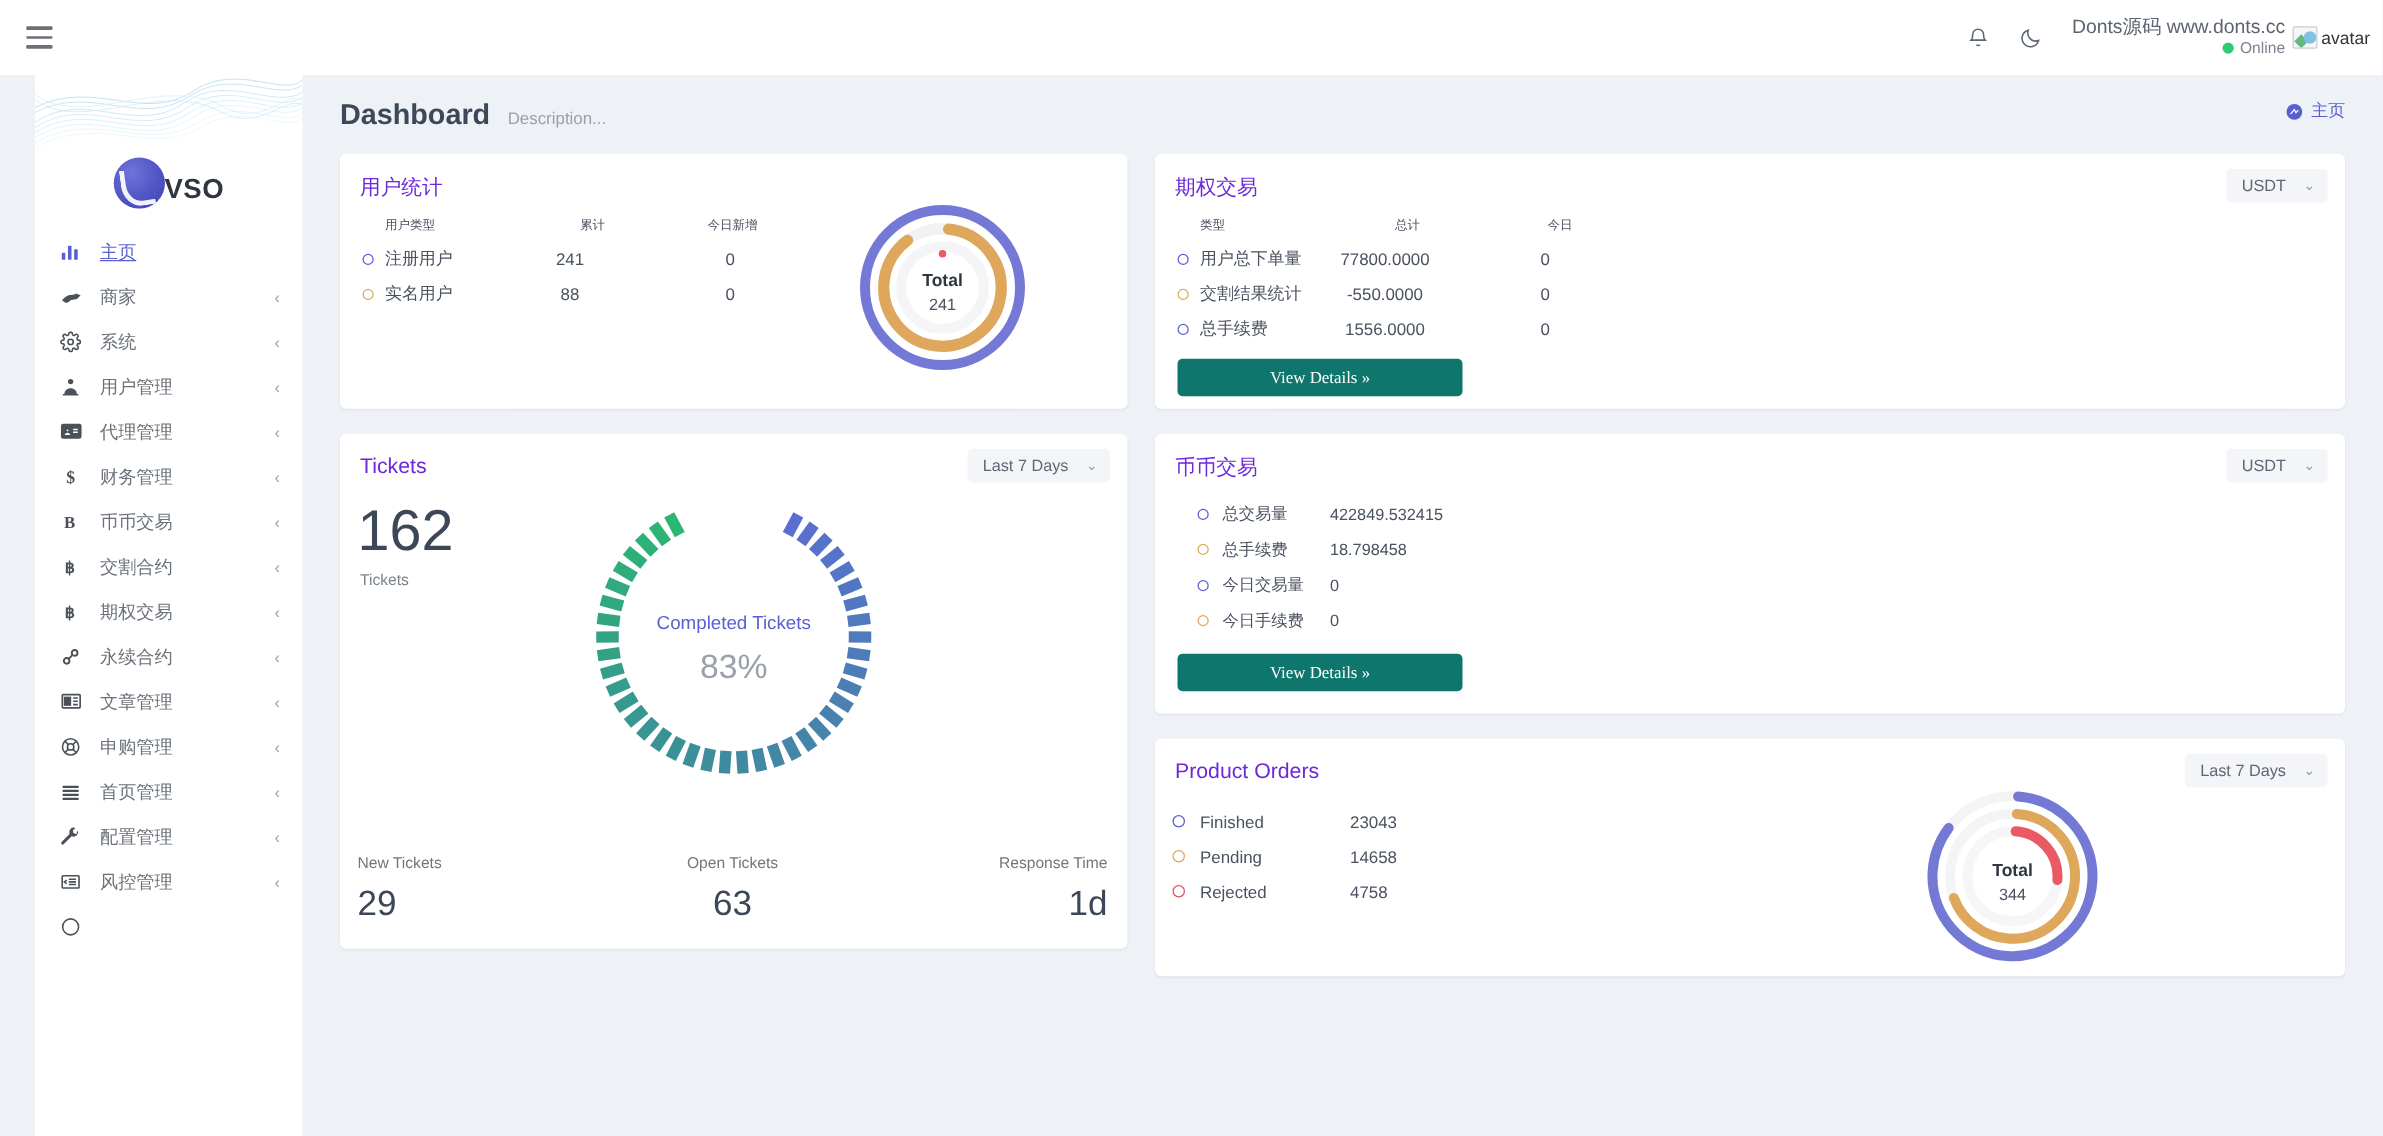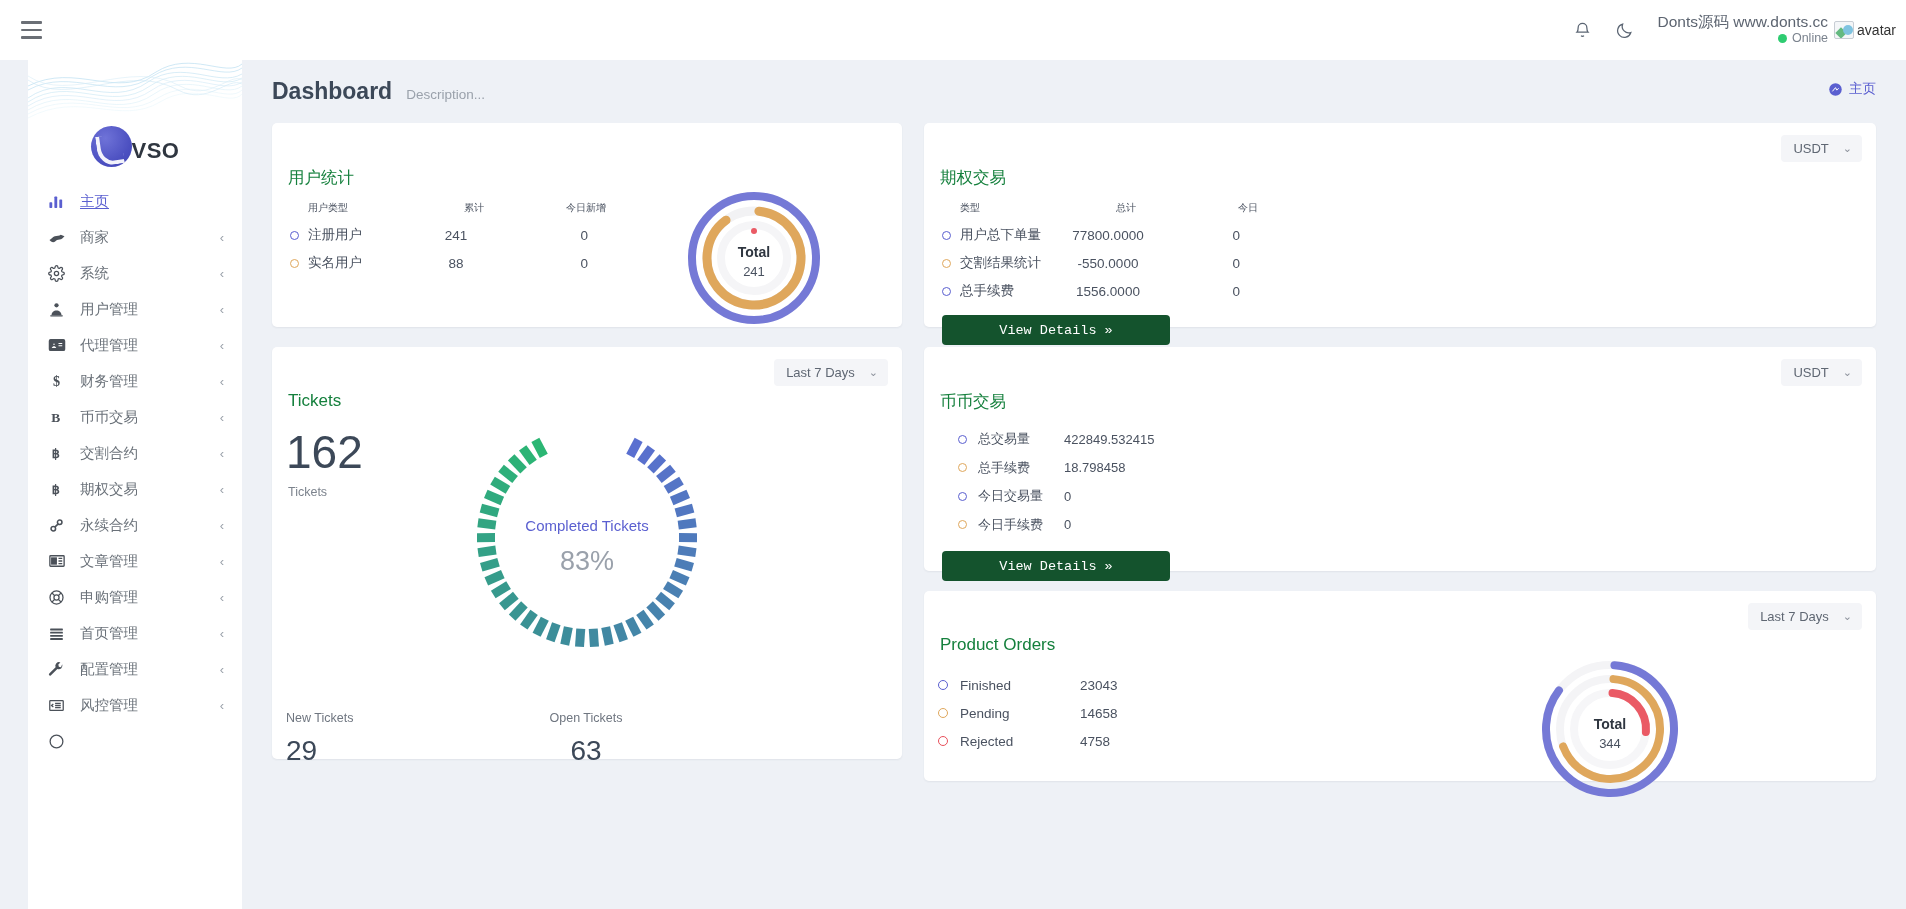--- a/index.html
+++ b/index.html
@@ -123,23 +123,22 @@
   .col { display: flex; flex-direction: column; gap: 20px; }
   .col-left { width: 630px; }
   .col-right { width: 630px; flex: 1; }
 
   .card {
     background: #fff; border-radius: 5px;
     box-shadow: 0 1px 2px rgba(40,50,70,0.07);
     position: relative;
   }
   .card-title {
-    font-size: 16.5px; color: #15803d; font-weight: 500;
+    font-size: 16.5px; color: #6d28d9; font-weight: 500;
     padding: 16px 0 0 16px;
-    margin-top: 28px;
   }
   .card-title.en { font-weight: 400; font-size: 17px; }
 
   .select-pill {
     position: absolute; top: 12px; right: 14px;
     background: #f4f5f8; border-radius: 4px;
     padding: 6px 10px 6px 12px;
     font-size: 13px; color: #5f6773;
     display: flex; align-items: center; gap: 14px;
     cursor: pointer; white-space: nowrap;
@@ -170,23 +169,23 @@
   
   .coin-row {
     display: grid; grid-template-columns: 20px 86px 1fr;
     align-items: center; height: 28.5px; font-size: 13px; color: #4a5260;
     padding-left: 34px;
   }
   .coin-row .cval { width: 140px; }
 
   .btn-primary {
     display: block; margin: 14px 18px 18px 18px;
-    background: #14532d; color: #fff; border: none; border-radius: 4px;
+    background: #0f766e; color: #fff; border: none; border-radius: 4px;
     height: 30px; font-size: 13.5px; cursor: pointer;
-    font-family: Liberation Mono, monospace;
+    font-family: Liberation Serif, serif;
     width: calc(100% - 36px);
   }
 
   
   .po-row {
     display: grid; grid-template-columns: 22px 120px 1fr;
     align-items: center; height: 28px; font-size: 13.5px; color: #4a5260;
     padding-left: 14px;
   }
   .po-row .pv { text-align: left; }
@@ -581,20 +580,24 @@
 
         <div class="tickets-foot">
           <div class="tf-cell">
             <div class="tf-lab">New Tickets</div>
             <div class="tf-val">29</div>
           </div>
           <div class="tf-cell mid">
             <div class="tf-lab">Open Tickets</div>
             <div class="tf-val">63</div>
           </div>
+          <div class="tf-cell right">
+            <div class="tf-lab">Response Time</div>
+            <div class="tf-val">1d</div>
+          </div>
         </div>
       </div>
     </div>
 
     <div class="col col-right">
 
       <div class="card" style="height:204px;">
         <div class="card-title">期权交易</div>
         <div class="select-pill">
           <span>USDT</span>

